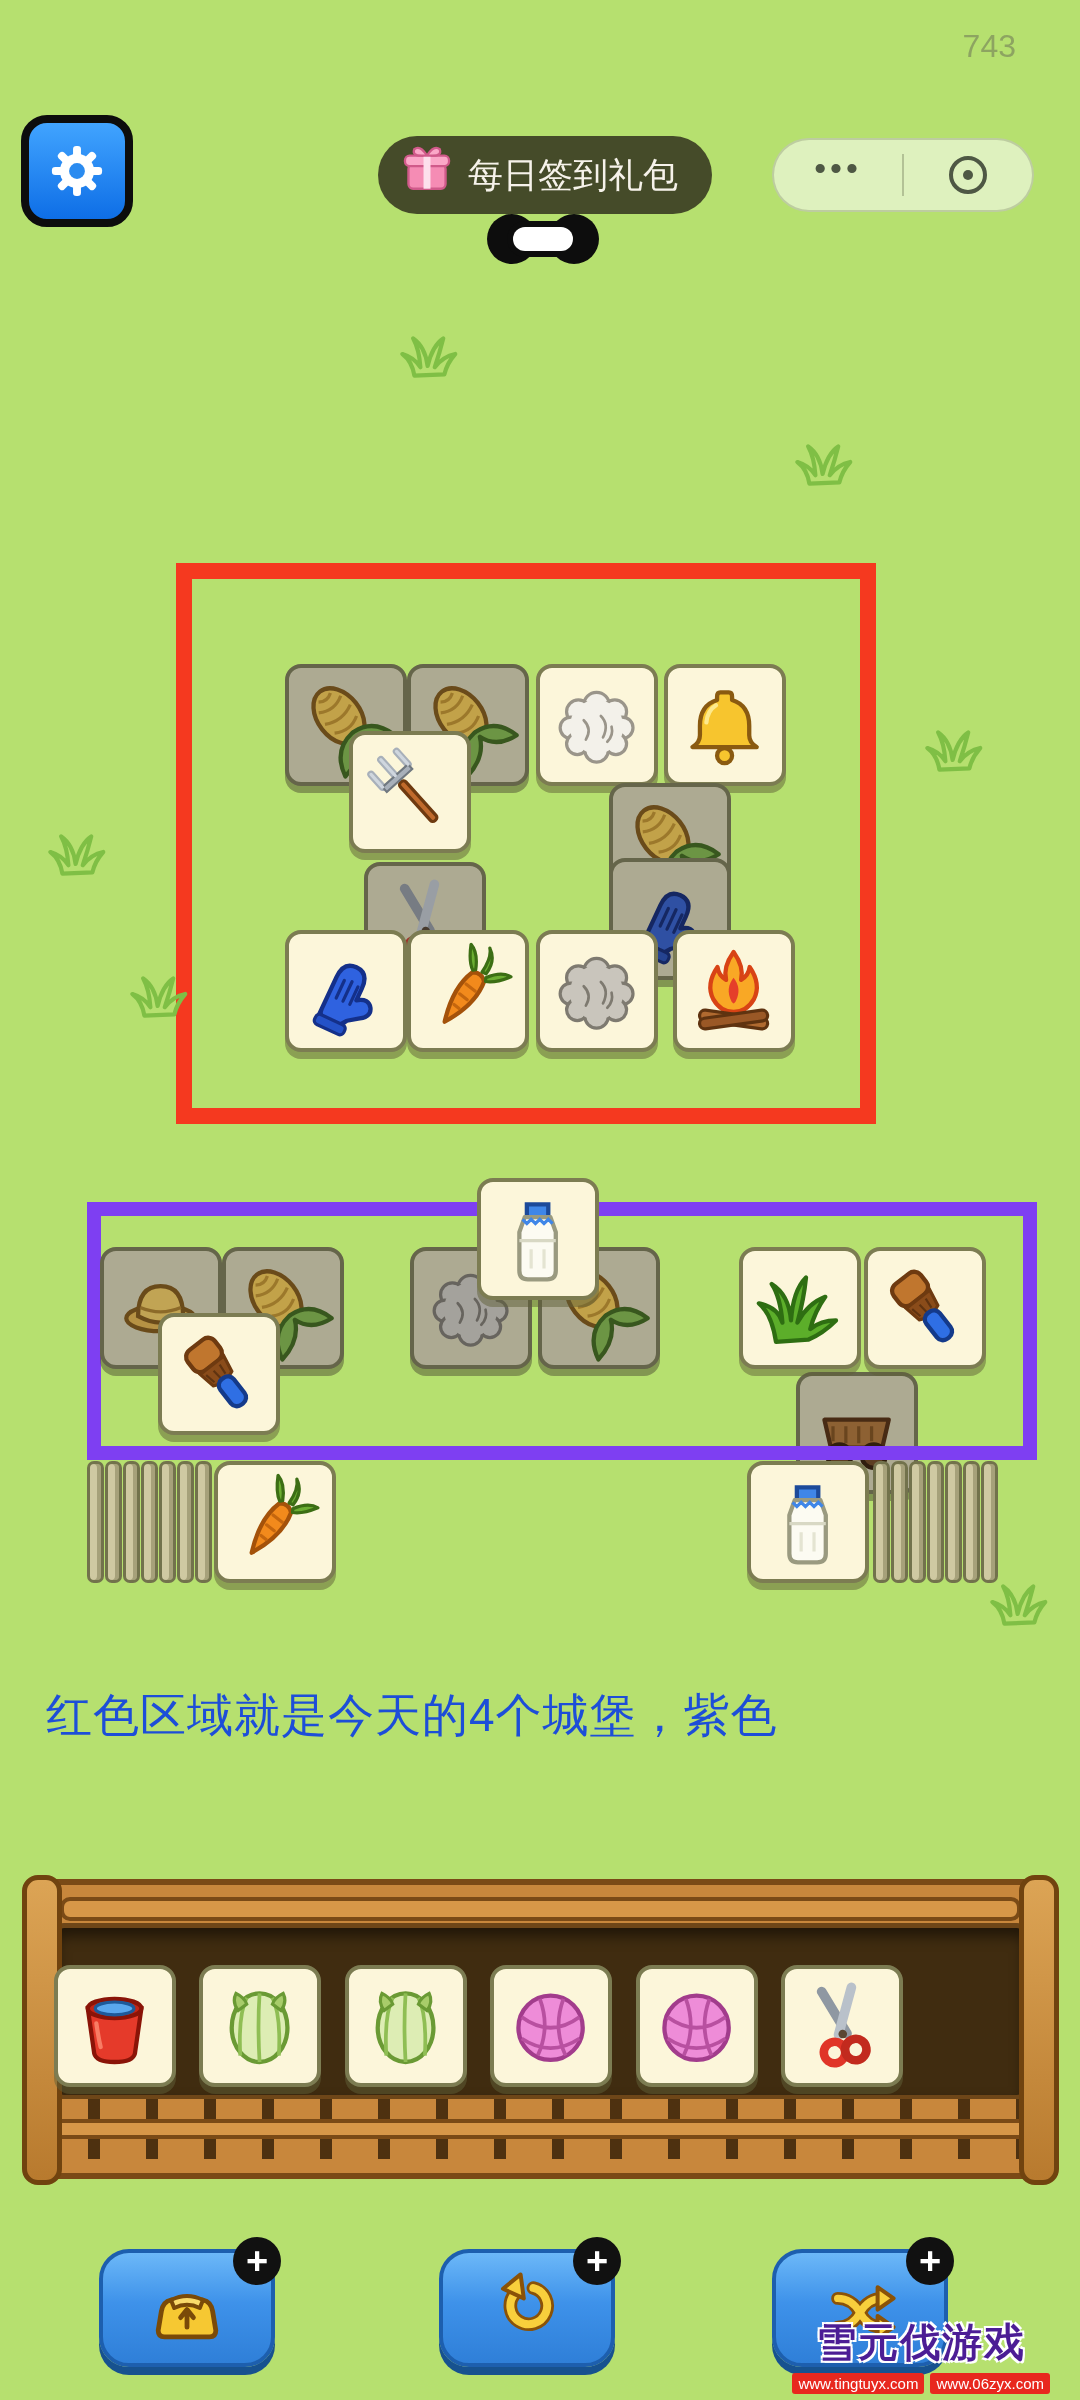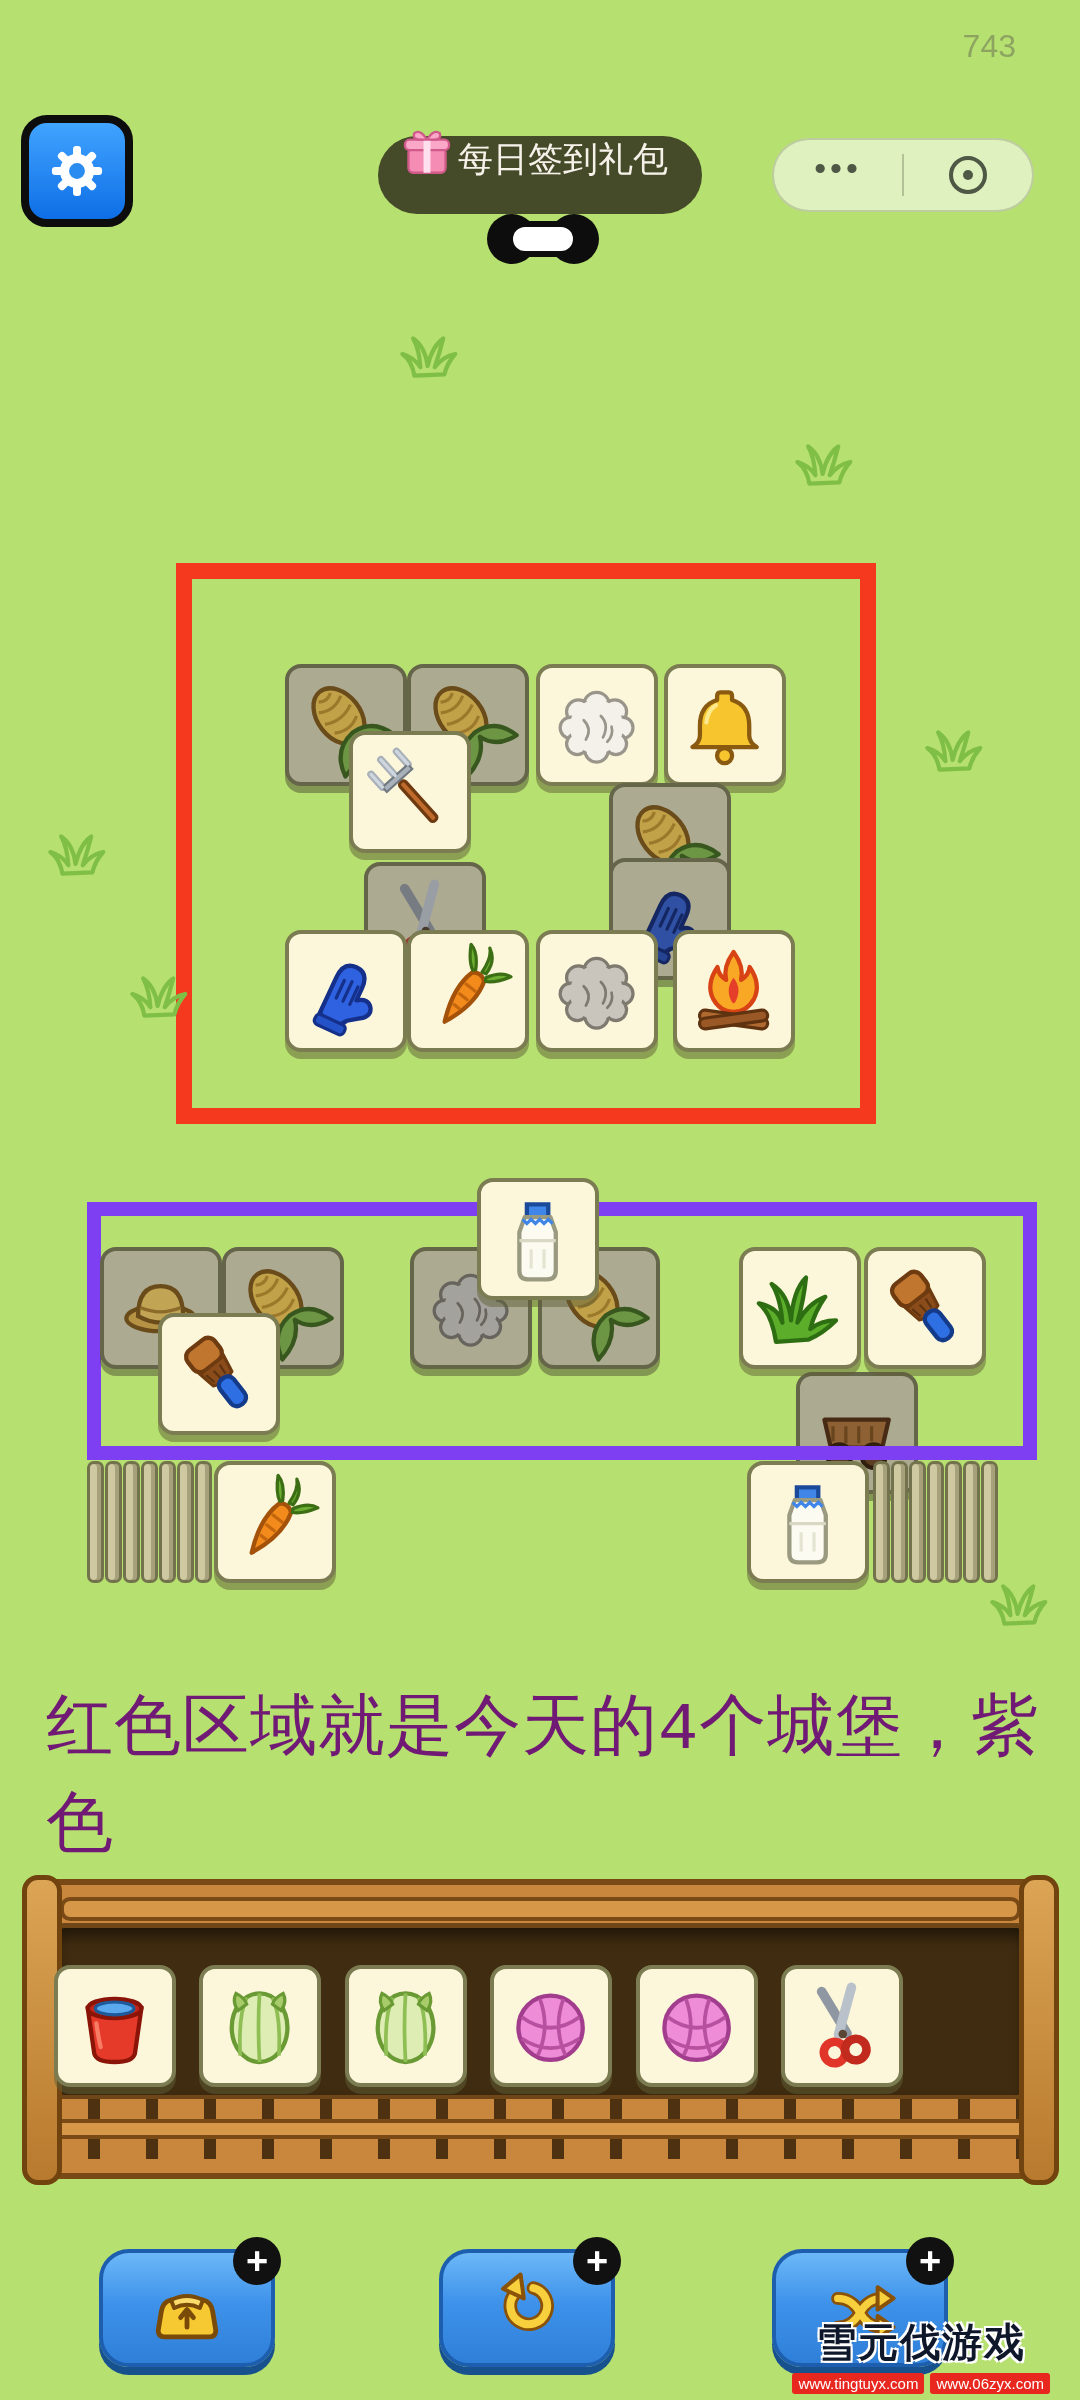--- a/index.html
+++ b/index.html
@@ -7,21 +7,21 @@
           font-family:"Liberation Sans","DejaVu Sans",sans-serif;}
 
   .score{position:absolute;right:44px;top:28px;font-size:32px;color:rgba(108,114,86,.55);}
 
   .settings{position:absolute;left:21px;top:115px;width:112px;height:112px;border-radius:26px;
     background:linear-gradient(180deg,#41a4ff,#0e6ee6);border:8px solid #0d0d0d;
     display:flex;align-items:center;justify-content:center;padding:0;box-sizing:border-box;cursor:pointer;}
   .settings svg{width:66px;height:66px;}
 
   .signin{position:absolute;left:378px;top:136px;height:78px;padding:0 34px 0 20px;border-radius:40px;
-    background:rgba(44,42,26,.82);display:flex;align-items:flex-start;gap:2px;box-sizing:border-box;cursor:pointer;}
+    background:rgba(44,42,26,.82);display:flex;align-items:center;gap:12px;box-sizing:border-box;cursor:pointer;}
   .signin .signin-label{color:#f6f2ea;font-size:35px;white-space:nowrap;}
   .signin svg{width:58px;height:58px;margin-top:-12px;}
 
   .capsule{position:absolute;left:772px;top:138px;width:262px;height:74px;border-radius:37px;
     background:rgba(255,255,255,.55);border:2px solid rgba(90,95,70,.25);display:flex;align-items:center;box-sizing:border-box;}
   .cap-half{flex:1;display:flex;align-items:center;justify-content:center;height:100%;cursor:pointer;}
   .dots{font-size:34px;letter-spacing:4px;color:#4e5844;margin-top:-14px;}
   .cap-sep{width:2px;height:42px;background:rgba(80,85,60,.3);}
   .ring{width:30px;height:30px;border:4px solid #4e5844;border-radius:50%;display:flex;align-items:center;justify-content:center;}
   .ring-dot{width:10px;height:10px;border-radius:50%;background:#4e5844;}
@@ -38,21 +38,21 @@
     border:4px solid #7c7c52;border-radius:16px;display:flex;align-items:center;justify-content:center;
     box-shadow:0 7px 0 rgba(96,96,56,.5);z-index:3;cursor:pointer;}
   .tile svg{width:94%;height:94%;}
   .tile.dim{background:#d5cfab;filter:brightness(.82) saturate(.8);}
 
   .slat{position:absolute;width:17px;height:122px;box-sizing:border-box;background:#cfc9a2;
     border:3px solid #72724c;border-radius:7px;z-index:3;box-shadow:inset -4px 0 0 #a6a17a;cursor:pointer;}
 
   .tuft{position:absolute;width:72px;height:48px;z-index:1;}
 
-  .instruction{position:absolute;left:46px;top:1682px;font-size:67px;color:#701a75;line-height:1.45;letter-spacing:1px;font-family:Liberation Mono, monospace;}
+  .instruction{position:absolute;left:46px;top:1682px;font-size:46px;color:#1d4ed8;line-height:1.45;letter-spacing:1px;}
 
   .tray{position:absolute;left:28px;top:1879px;width:1025px;height:300px;box-sizing:border-box;
     background:#c8873c;border:6px solid #7a4a16;border-radius:22px;}
   .tray-rail-top{position:absolute;left:26px;top:12px;width:961px;height:24px;background:#d79748;
     border:4px solid #7a4a16;border-radius:10px;box-sizing:border-box;}
   .tray-well{position:absolute;left:18px;top:38px;width:977px;height:177px;background:#402c10;
     border:5px solid #6e4618;border-radius:12px;box-sizing:border-box;box-shadow:inset 0 8px 14px rgba(0,0,0,.5);}
   .tray-fence{position:absolute;left:8px;top:214px;width:997px;height:60px;background:#4e3110;
     background-image:repeating-linear-gradient(90deg,#c8873c 0 46px,rgba(0,0,0,0) 46px 58px);}
   .tray-rail-bottom{position:absolute;left:4px;top:234px;width:1005px;height:20px;background:#d79748;
@@ -62,21 +62,21 @@
   .post-left{left:-12px;}  .post-right{right:-12px;}
 
   .abtn{position:absolute;width:176px;height:118px;border-radius:30px;box-sizing:border-box;
     background:linear-gradient(180deg,#6cb8f8 0%,#3e92ea 45%,#2f7fd8 100%);
     border:4px solid #1d5fae;box-shadow:0 8px 0 #17528f;display:flex;align-items:center;justify-content:center;cursor:pointer;}
   .abtn svg{width:80px;height:80px;}
   .badge{position:absolute;right:-10px;top:-16px;width:48px;height:48px;border-radius:50%;background:#111;
     color:#fff;font-size:38px;font-weight:bold;display:flex;align-items:center;justify-content:center;line-height:1;}
 
   .watermark{position:absolute;right:10px;bottom:6px;text-align:center;z-index:5;}
-  .wm-title{font-size:40px;font-weight:bold;color:#0f172a;letter-spacing:2px;
+  .wm-title{font-size:40px;font-weight:bold;color:#4c1d95;letter-spacing:2px;
     text-shadow:-2px -2px 0 #fff,2px -2px 0 #fff,-2px 2px 0 #fff,2px 2px 0 #fff;}
   .wm-urls{display:flex;gap:6px;justify-content:center;margin-top:3px;}
   .wm-url{background:#e8281e;color:#fff;font-size:15px;padding:2px 6px;border-radius:3px;white-space:nowrap;}
 </style>
 </head>
 <body>
 
 <div id="screen">
 
   <div class="score">743</div>

